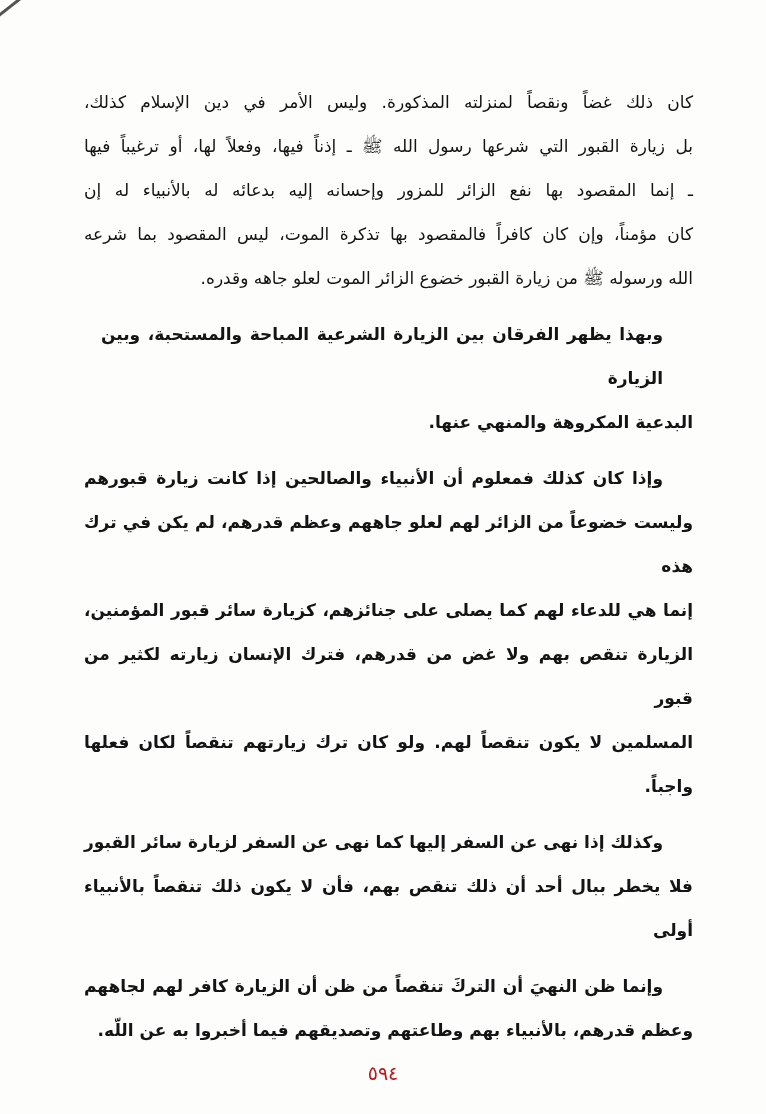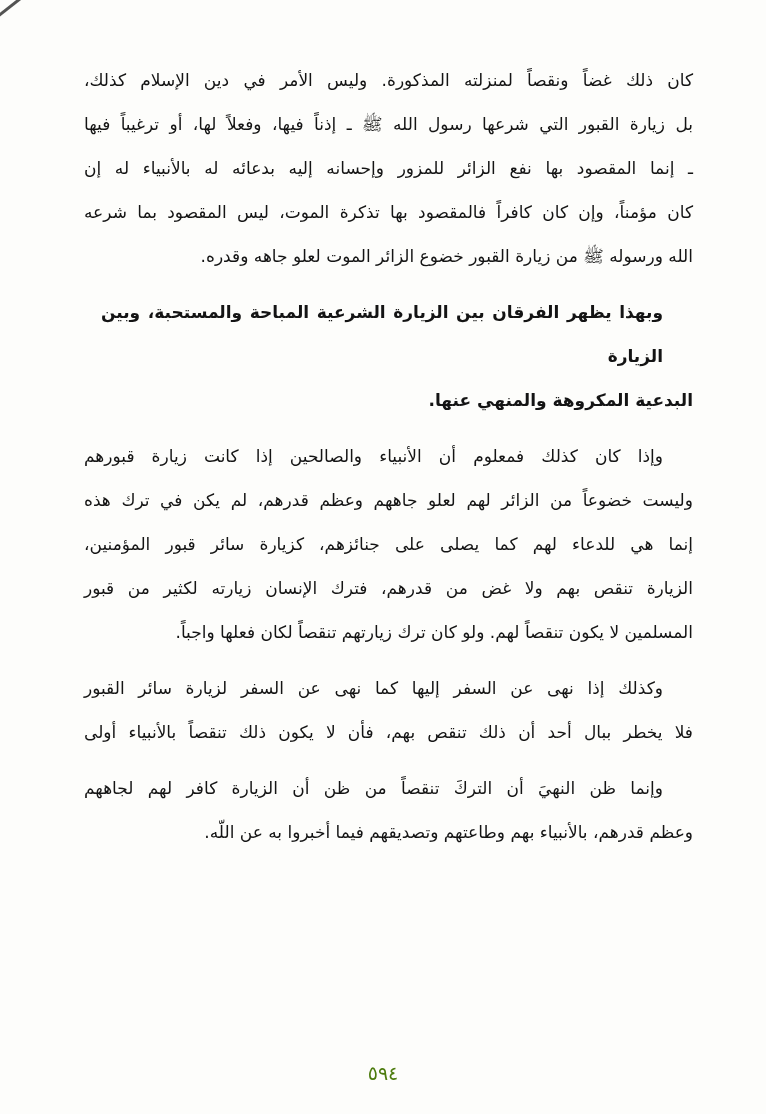--- a/index.html
+++ b/index.html
@@ -24,48 +24,48 @@
     top: 6px;
     left: -8px;
     width: 34px;
     height: 3px;
     background: #1a1a1a;
     transform: rotate(-38deg);
     opacity: 0.75;
   }
   .text-block {
     position: absolute;
-    top: 58px;
+    top: 80px;
     right: 73px;
     left: 84px;
     direction: rtl;
     font-size: 17px;
   }
-  .paragraph + .paragraph { margin-top: 12px; }
+  .paragraph + .paragraph { margin-top: 12px; font-weight: bold; }
   .paragraph.bold { font-weight: bold; margin-left: 17px; }
   .line {
     line-height: 44px;
     text-align: justify;
     text-align-last: justify;
     -moz-text-align-last: justify;
   }
   .line.last {
     text-align-last: right;
     -moz-text-align-last: right;
   }
   .line.indent { padding-right: 30px; }
   .page-number {
     position: absolute;
     bottom: 30px;
     left: 0;
     right: 0;
     text-align: center;
     font-size: 19px;
     letter-spacing: 2px;
-    color: #4d7c0f;
+    color: #b91c1c;
     direction: rtl;
   }
 </style>
 </head>
 <body>
 
 <div class="page">
   <div class="scan-artifact"></div>
   <div class="text-block">
       <div class="paragraph">

